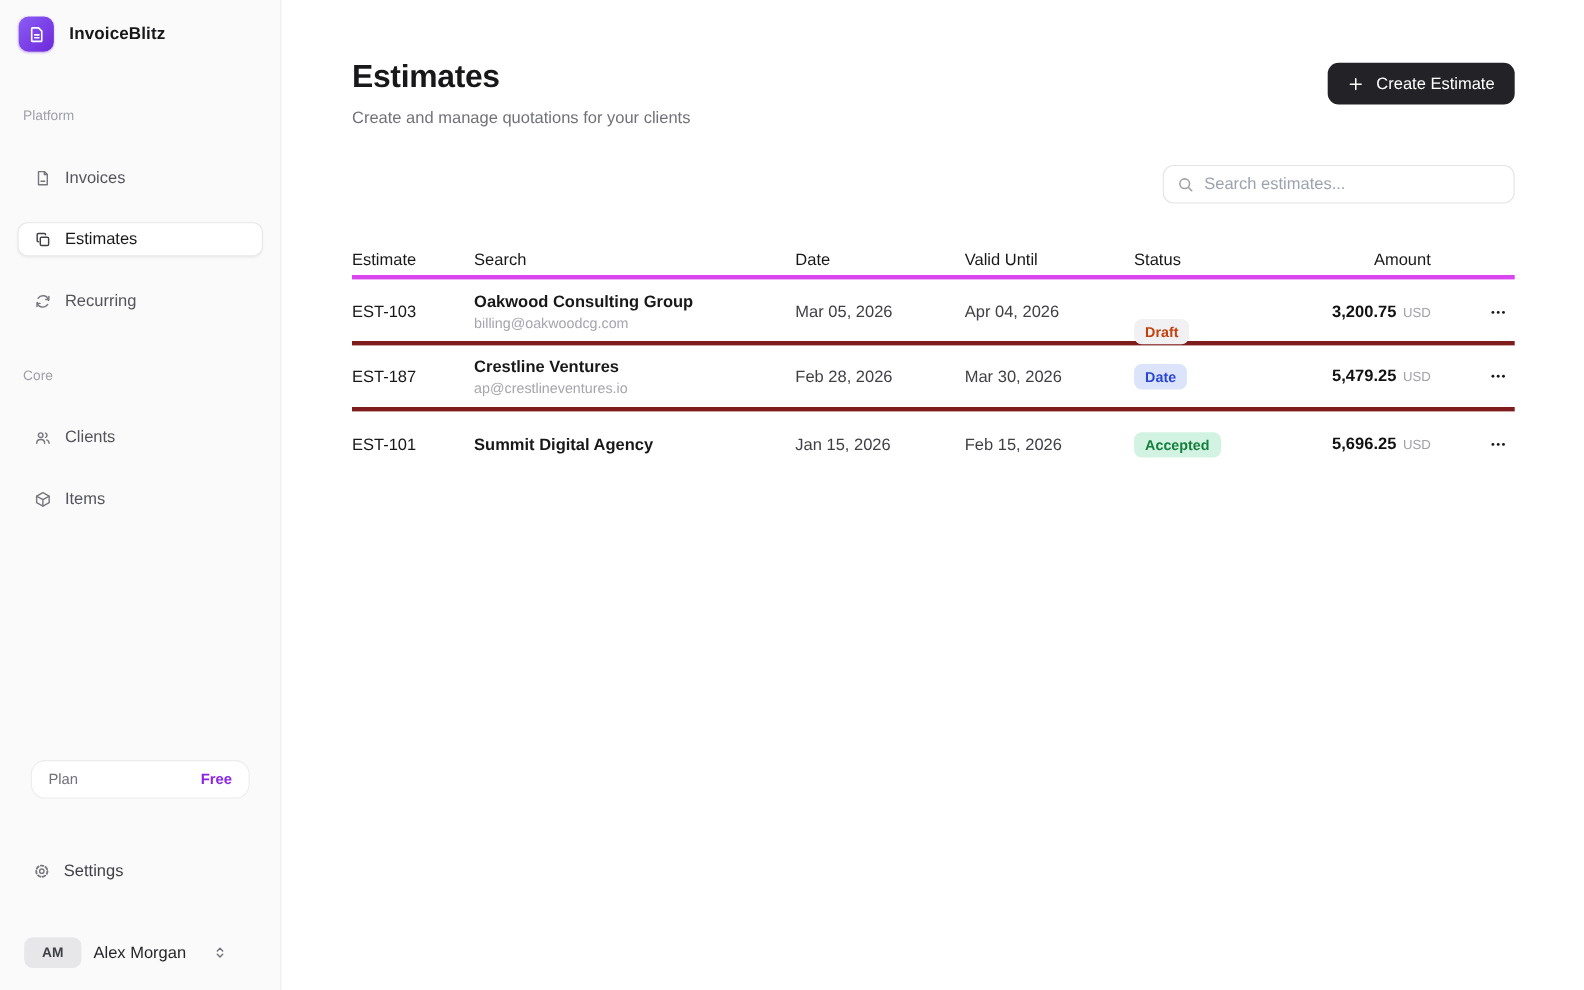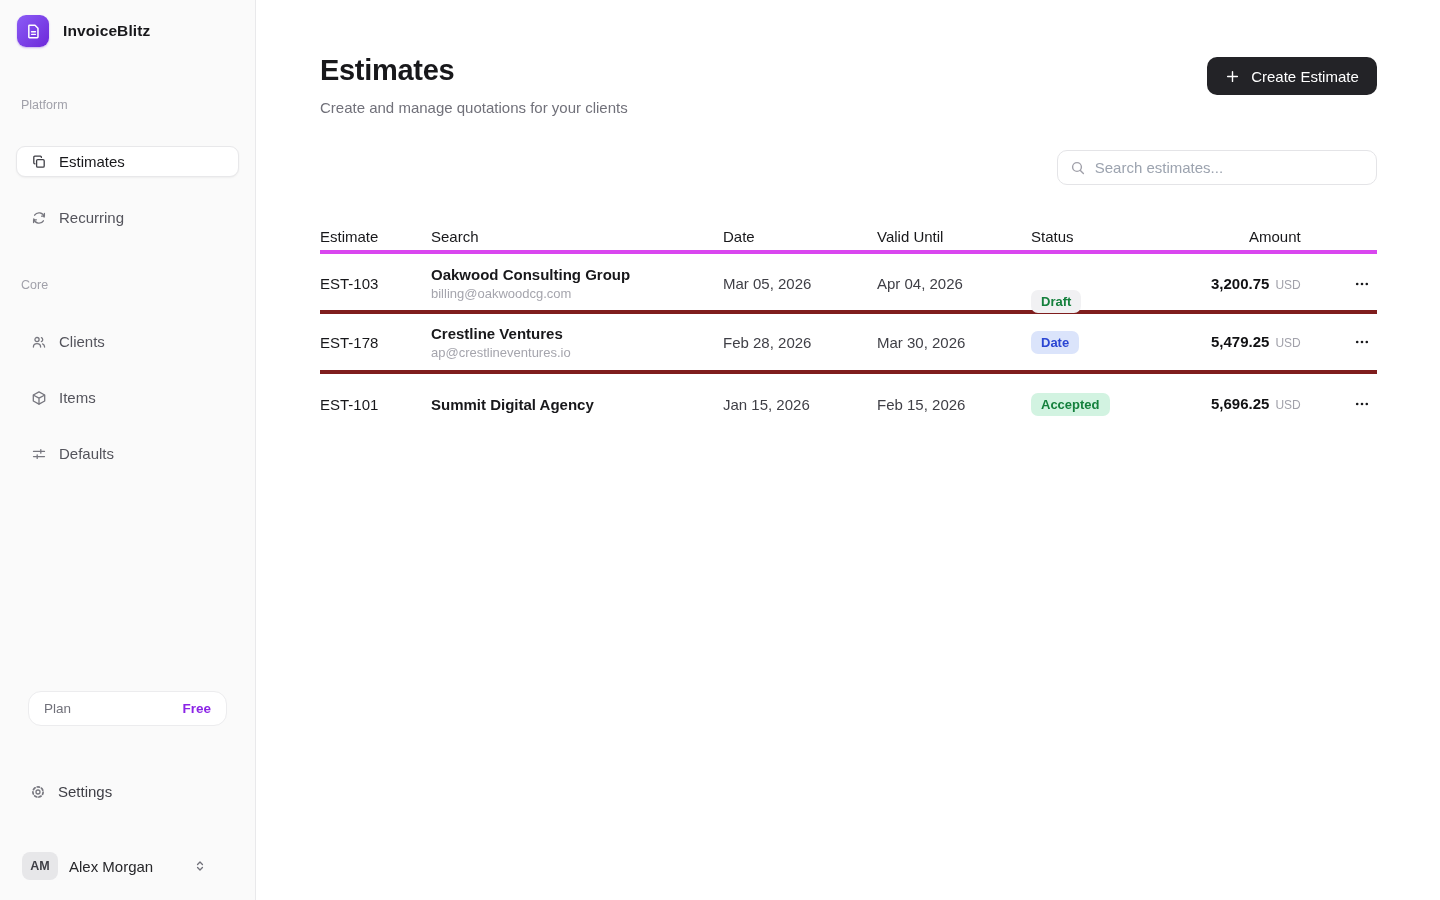--- a/index.html
+++ b/index.html
@@ -71,21 +71,21 @@
     padding: 0 14px; height: 31px; margin-bottom: 22px;
     font-size: 15px; color: #3f3f46; cursor: pointer;
   }
   .settings-row .nav-icon { color: #77777f; }
 
   .user-row {
     display: flex; align-items: center; gap: 11px;
     padding: 0 6px; cursor: pointer;
   }
   .avatar {
-    width: 36px; height: 28px; border-radius: 8px;
+    width: 52px; height: 28px; border-radius: 8px;
     background: #e7e7e9; color: #3f3f46;
     display: grid; place-items: center;
     font-size: 12.5px; font-weight: 600;
   }
   .user-name { font-size: 15px; color: #27272a; }
   .user-chevron { margin-left: auto; color: #71717a; padding-right: 26px; }
 
   
   .main { flex: 1; padding: 54px 64px 0; background: #ffffff; }
   .header-row { display: flex; align-items: flex-start; justify-content: space-between; }
@@ -130,21 +130,21 @@
   .cell-id { font-size: 15px; font-weight: 500; color: #18181b; }
   .client-name { font-size: 15px; font-weight: 600; color: #18181b; }
   .client-email { font-size: 13px; color: #a5a5ad; margin-top: 3px; }
   .client-email:empty { display: none; }
   .cell-date { font-size: 15px; color: #3f3f46; }
 
   .badge {
     display: inline-block; padding: 4px 10px; border-radius: 7px;
     font-size: 13px; font-weight: 600;
   }
-  .badge[data-status="draft"]    { background: #f1f1f3; color: #15803d; margin-top: 36px; }
+  .badge[data-status="draft"]    { background: #f1f1f3; color: #c2410c; margin-top: 36px; }
   .badge[data-status="sent"]     { background: #dbe4fb; color: #2b46d3; }
   .badge[data-status="accepted"] { background: #d2f3e1; color: #15803d; }
 
   .cell-amount { text-align: right; padding-right: 36px; white-space: nowrap; }
   .amount-num { font-size: 15px; font-weight: 700; color: #111113; }
   .amount-cur { font-size: 12px; color: #a1a1aa; margin-left: 6px; }
 
   .cell-actions { display: flex; justify-content: flex-end; }
   .dots-btn {
     width: 30px; height: 30px; border: none; background: transparent;
@@ -162,20 +162,30 @@
         <path d="M4.2 2.2h5.2l2.8 2.8v8.2a.6.6 0 0 1-.6.6H4.2a.6.6 0 0 1-.6-.6V2.8a.6.6 0 0 1 .6-.6z"></path>
         <path d="M6.2 8.2h3.6M6.2 10.7h3.6"></path>
       </svg>
     </span>
     <span class="app-name">InvoiceBlitz</span>
   </div>
 
   <div class="section-label">Platform</div>
 
 
+  <div class="nav-item">
+    <span class="nav-icon">
+      <svg width="16" height="16" viewBox="0 0 16 16" fill="none" stroke="currentColor" stroke-width="1.3" stroke-linecap="round" stroke-linejoin="round">
+        <path d="M4 2h5.3L12 4.7V14H4z"></path>
+          <path d="M9.3 2v2.7H12"></path>
+          <path d="M6.3 10.7h3.4"></path>
+      </svg>
+    </span>
+    <span>Invoices</span>
+  </div>
 
   <div class="nav-item active">
     <span class="nav-icon">
       <svg width="16" height="16" viewBox="0 0 16 16" fill="none" stroke="currentColor" stroke-width="1.3" stroke-linecap="round" stroke-linejoin="round">
         <rect x="5.6" y="5.6" width="7.6" height="7.6" rx="1.2"></rect>
         <path d="M10.4 3.4v-.2a1 1 0 0 0-1-1H3.8a1 1 0 0 0-1 1v5.6a1 1 0 0 0 1 1H4"></path>
       </svg>
     </span>
     <span>Estimates</span>
   </div>
@@ -206,29 +216,20 @@
   <div class="nav-item">
     <span class="nav-icon">
       <svg width="16" height="16" viewBox="0 0 16 16" fill="none" stroke="currentColor" stroke-width="1.3" stroke-linecap="round" stroke-linejoin="round">
         <path d="M8 1.9 13.7 5v6L8 14.1 2.3 11V5z"></path>
         <path d="M2.6 5.2 8 8.1l5.4-2.9M8 8.1V14"></path>
       </svg>
     </span>
     <span>Items</span>
   </div>
 
-  <div class="nav-item">
-    <span class="nav-icon">
-      <svg width="16" height="16" viewBox="0 0 16 16" fill="none" stroke="currentColor" stroke-width="1.3" stroke-linecap="round" stroke-linejoin="round">
-        <path d="M2.5 5.4h11M2.5 10.6h11"></path>
-        <path d="M9.8 3.6v3.6M6.2 8.8v3.6"></path>
-      </svg>
-    </span>
-    <span>Defaults</span>
-  </div>
 
   <div class="sidebar-spacer"></div>
 
   <div class="plan-card">
     <span class="plan-label">Plan</span>
     <span class="plan-value">Free</span>
   </div>
 
   <div class="settings-row">
     <span class="nav-icon">
@@ -311,21 +312,21 @@
               <circle cx="3.2" cy="8" r="1.3"></circle>
                 <circle cx="8" cy="8" r="1.3"></circle>
                 <circle cx="12.8" cy="8" r="1.3"></circle>
             </svg>
           </span>
         </button>
       </div>
     </div>
 
     <div class="tgrid trow">
-      <div class="cell-id">EST-178</div>
+      <div class="cell-id">EST-187</div>
       <div>
         <div class="client-name">Crestline Ventures</div>
         <div class="client-email">ap@crestlineventures.io</div>
       </div>
       <div class="cell-date">Feb 28, 2026</div>
       <div class="cell-date">Mar 30, 2026</div>
       <div>
         <span class="badge" data-status="sent">Date</span>
       </div>
       <div class="cell-amount">

